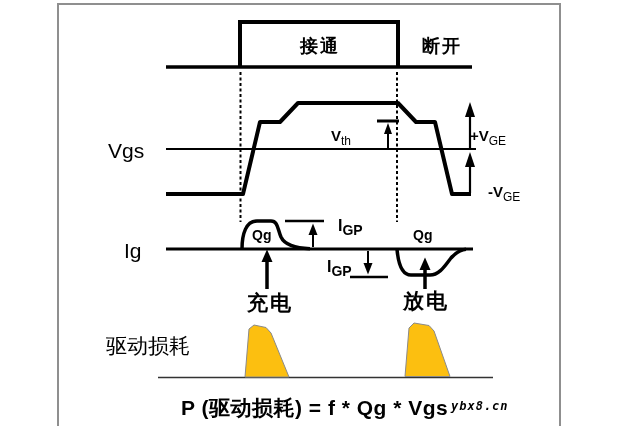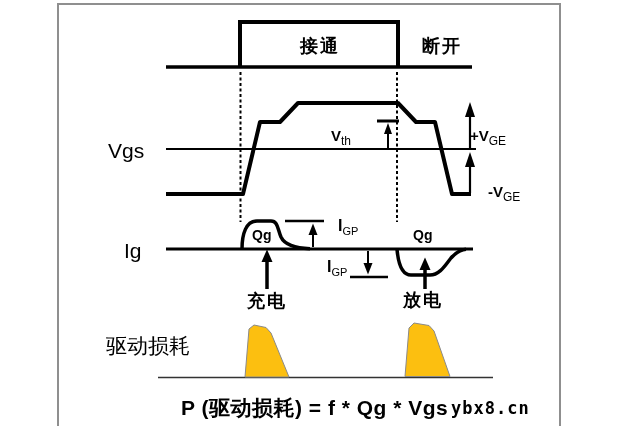--- a/index.html
+++ b/index.html
@@ -9,30 +9,30 @@
     overflow:hidden;
   }
   #frame{
     position:absolute;left:57px;top:3px;width:504px;height:428px;
     border:2px solid #8f8f8f;background:#ffffff;box-sizing:border-box;
   }
   #wave-svg{position:absolute;left:0;top:0;}
   .lbl{position:absolute;white-space:nowrap;line-height:1;}
   .axis{font-size:21px;font-weight:400;}
   .cn-big{font-size:18px;font-weight:700;letter-spacing:2px;}
-  .cn-arrow{font-size:18px;font-weight:700;letter-spacing:2px;}
+  .cn-arrow{font-size:21px;font-weight:700;letter-spacing:2px;}
   .qg{font-size:14px;font-weight:700;}
   .sym{font-size:15px;font-weight:600;}
   .sym sub{font-size:12px;font-weight:400;}
   .igp{font-size:16px;font-weight:700;}
-  .igp sub{font-size:11px;font-weight:400;}
+  .igp sub{font-size:14px;font-weight:700;}
   #formula{font-size:21px;font-weight:700;letter-spacing:0.5px;}
   #watermark{
     font-family:"DejaVu Sans Mono","Liberation Mono",monospace;
-    font-size:17px;font-weight:700;letter-spacing:1px;
+    font-size:12px;font-weight:700;letter-spacing:1px;font-style:italic;
   }
 </style>
 </head>
 <body>
 
 <div id="canvas">
   <div id="frame"></div>
 
   <svg id="wave-svg" width="632" height="437" viewBox="0 0 632 437">
 

